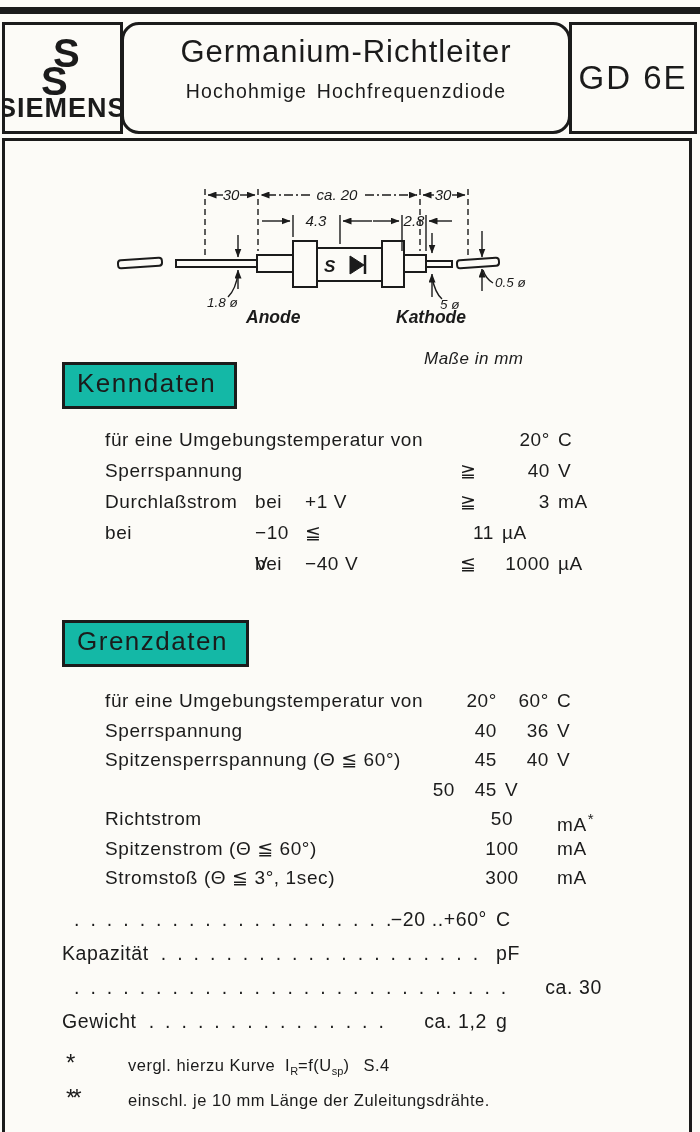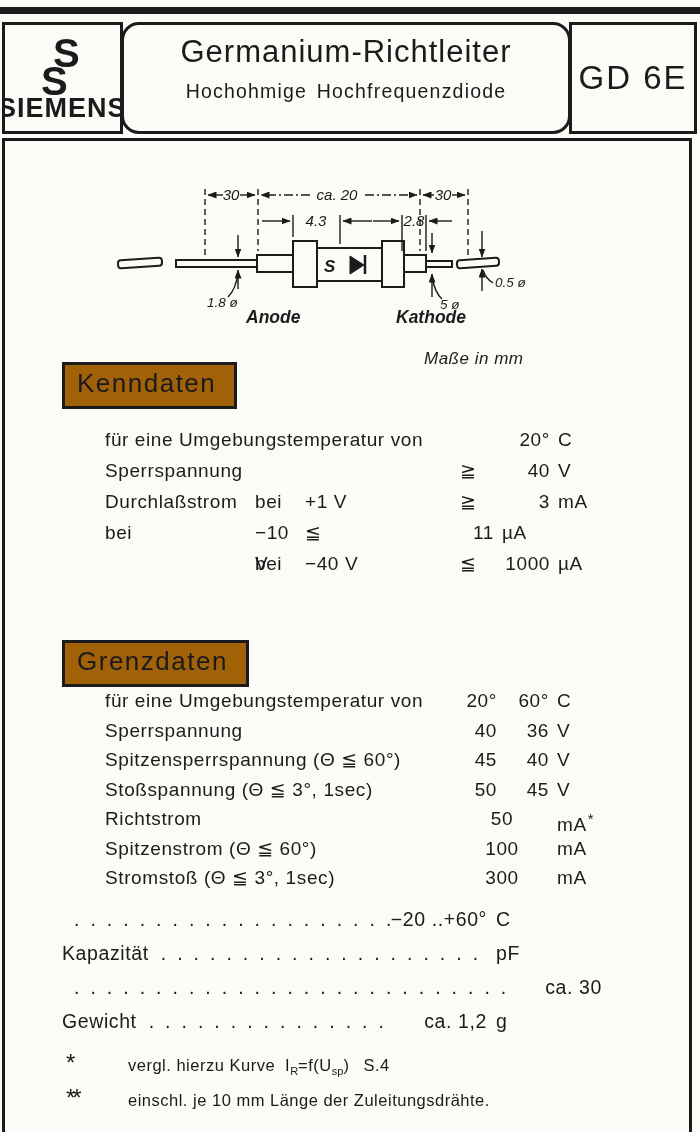--- a/index.html
+++ b/index.html
@@ -22,23 +22,23 @@
   .subtitle{margin-top:10px;font-size:19.5px;letter-spacing:1.2px;word-spacing:3px;}
   .part{font-size:33px;letter-spacing:2px;}
   
   .frame{position:absolute;left:2px;top:138px;width:690px;height:994px;
          border:3.5px solid #1b1b1b;border-bottom:none;box-sizing:border-box;}
   
   .drawing{position:absolute;left:110px;top:175px;}
   .masse{position:absolute;left:424px;top:349px;font-style:italic;font-size:17px;letter-spacing:.5px;}
   
   .sechead{position:absolute;left:62px;border:3px solid #1b1b1b;padding:3px 18px 7px 12px;
-           font-size:26px;letter-spacing:1.5px;background:#a16207;}
+           font-size:26px;letter-spacing:1.5px;background:#14b8a6;}
   .khead{top:362px;}
-  .ghead{top:640px;}
+  .ghead{top:620px;}
   
   .ktable{position:absolute;left:105px;top:424px;width:505px;font-size:19px;letter-spacing:.6px;}
   .krow{display:grid;grid-template-columns:150px 50px 155px 34px 56px 1fr;height:31px;line-height:31px;}
   .k-name.span2{grid-column:1/4;white-space:nowrap;}
   .k-sym{font-family:"DejaVu Sans",sans-serif;}
   .k-val{text-align:right;}
   .k-unit{padding-left:8px;}
   
   .gtable{position:absolute;left:105px;top:686px;width:505px;font-size:19px;letter-spacing:.6px;}
   .grow{display:grid;grid-template-columns:350px 42px 52px 1fr;height:29.5px;line-height:29.5px;}
@@ -218,21 +218,20 @@
       <span class="g-v2">36</span>
       <span class="g-unit"><span>V</span></span>
     </div>
     <div class="grow">
       <span class="g-label">Spitzensperrspannung (Θ ≦ 60°)</span>
       <span class="g-v1">45</span>
       <span class="g-v2">40</span>
       <span class="g-unit"><span>V</span></span>
     </div>
     <div class="grow">
-      <span class="g-label">Stoßspannung (Θ ≦ 3°, 1sec)</span>
       <span class="g-v1">50</span>
       <span class="g-v2">45</span>
       <span class="g-unit"><span>V</span></span>
     </div>
     <div class="grow">
       <span class="g-label">Richtstrom</span>
       <span class="g-vc">50</span>
       <span class="g-unit"><span>mA</span><sup class="rstar">*</sup></span>
     </div>
     <div class="grow">

